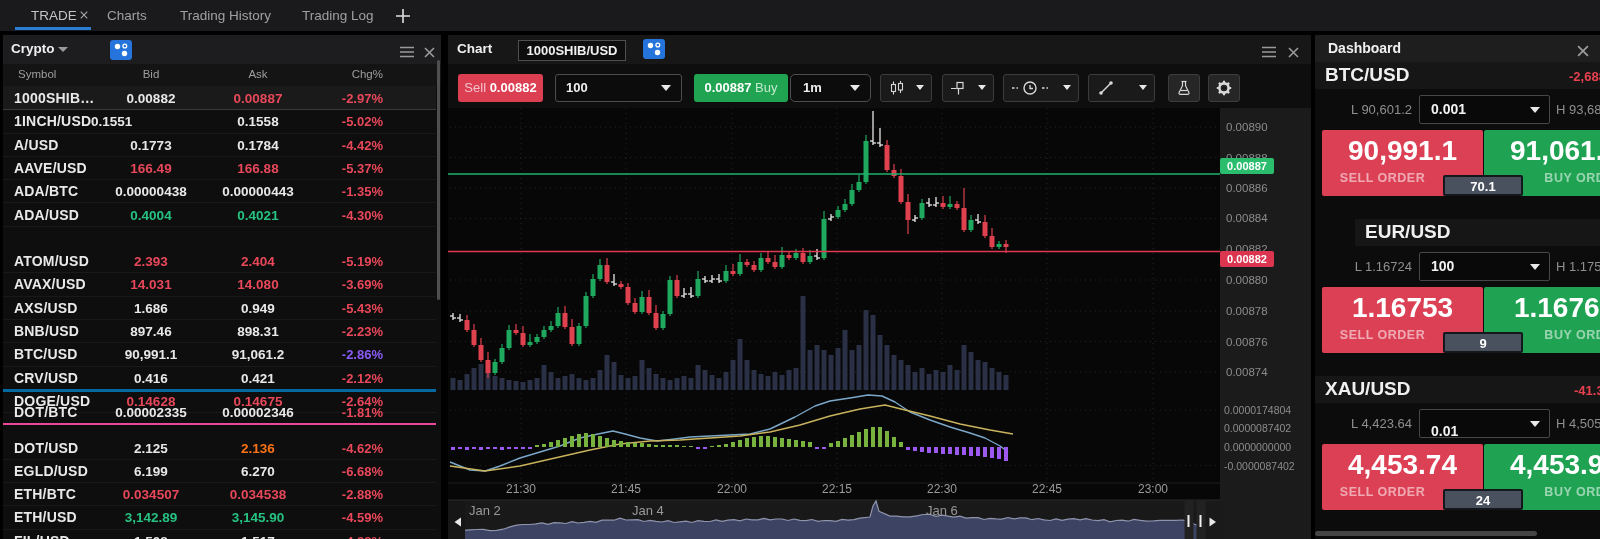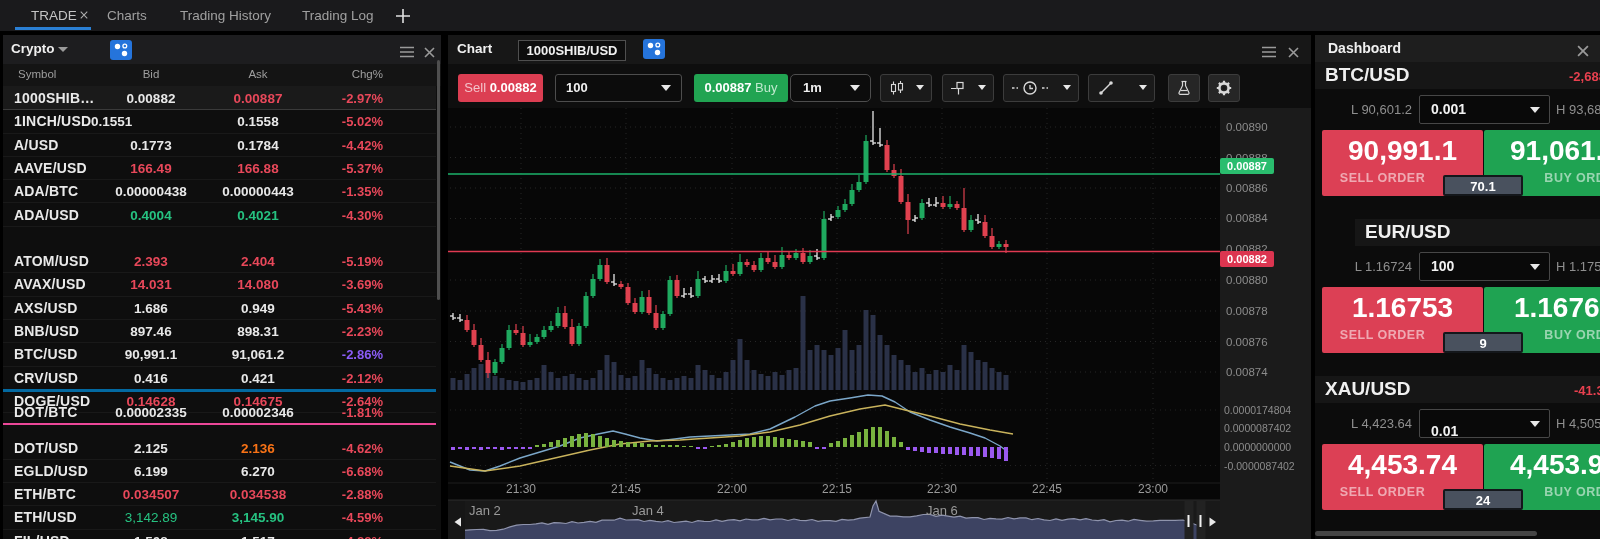--- a/index.html
+++ b/index.html
@@ -141,21 +141,21 @@
 <span style="position:absolute;left:280px;top:5px;width:100px;text-align:right;color:#e8485a;font-size:13px;font-weight:bold">-6.68%</span>
 </div>
 <div style="position:absolute;left:0;top:447.1px;width:433px;height:23.3px;border-bottom:1px solid #191919;">
 <span style="position:absolute;left:11px;top:4px;font-weight:bold;color:#e9e9e9;font-size:14px;letter-spacing:.2px">ETH/BTC</span>
 <span style="position:absolute;left:88px;top:5px;width:120px;text-align:center;color:#e8485a;font-size:13.5px;font-weight:bold">0.034507</span>
 <span style="position:absolute;left:195px;top:5px;width:120px;text-align:center;color:#e8485a;font-size:13.5px;font-weight:bold">0.034538</span>
 <span style="position:absolute;left:280px;top:5px;width:100px;text-align:right;color:#e8485a;font-size:13px;font-weight:bold">-2.88%</span>
 </div>
 <div style="position:absolute;left:0;top:470.4px;width:433px;height:23.3px;border-bottom:1px solid #191919;">
 <span style="position:absolute;left:11px;top:4px;font-weight:bold;color:#e9e9e9;font-size:14px;letter-spacing:.2px">ETH/USD</span>
-<span style="position:absolute;left:88px;top:5px;width:120px;text-align:center;color:#26c281;font-size:13.5px;font-weight:normal">3,142.89</span>
+<span style="position:absolute;left:88px;top:5px;width:120px;text-align:center;color:#26c281;font-size:13.5px;font-weight:bold">3,142.89</span>
 <span style="position:absolute;left:195px;top:5px;width:120px;text-align:center;color:#26c281;font-size:13.5px;font-weight:bold">3,145.90</span>
 <span style="position:absolute;left:280px;top:5px;width:100px;text-align:right;color:#e8485a;font-size:13px;font-weight:bold">-4.59%</span>
 </div>
 <div style="position:absolute;left:0;top:493.7px;width:433px;height:23.3px;border-bottom:1px solid #191919;">
 <span style="position:absolute;left:11px;top:4px;font-weight:bold;color:#e9e9e9;font-size:14px;letter-spacing:.2px">FIL/USD</span>
 <span style="position:absolute;left:88px;top:5px;width:120px;text-align:center;color:#e8e8e8;font-size:13.5px;font-weight:bold">1.508</span>
 <span style="position:absolute;left:195px;top:5px;width:120px;text-align:center;color:#e8e8e8;font-size:13.5px;font-weight:bold">1.517</span>
 <span style="position:absolute;left:280px;top:5px;width:100px;text-align:right;color:#e8485a;font-size:13px;font-weight:bold">-4.88%</span>
 </div>
   <div class="abs" style="left:434px;top:25px;width:3px;height:240px;background:#4f4f4f;border-radius:2px;"></div>

